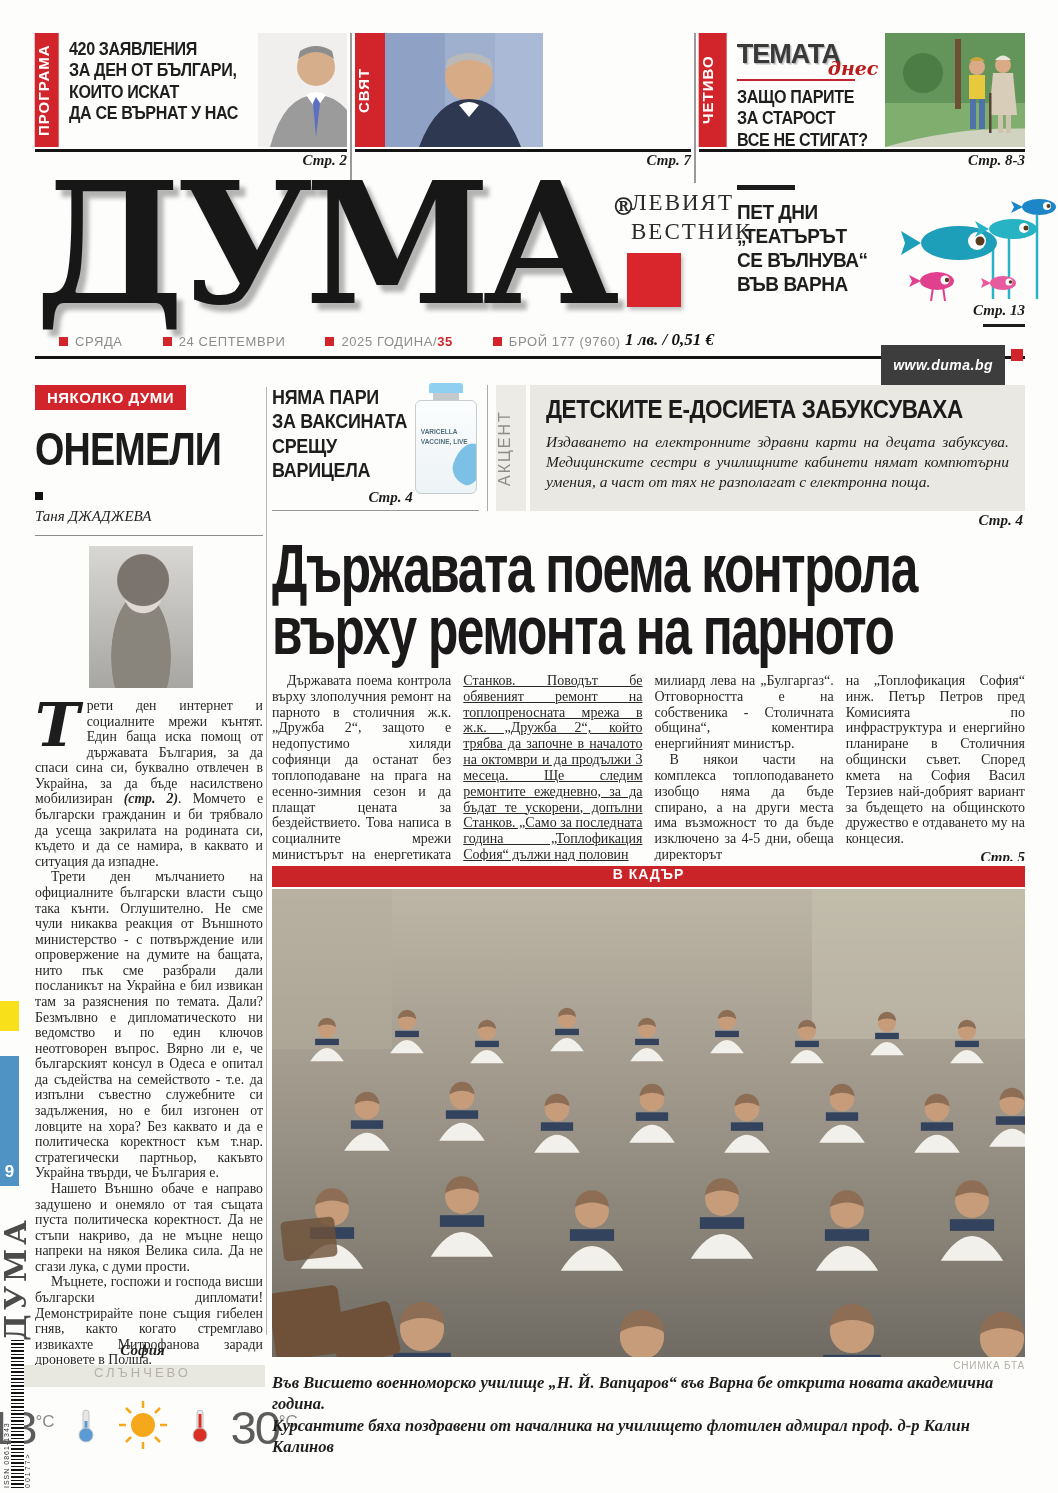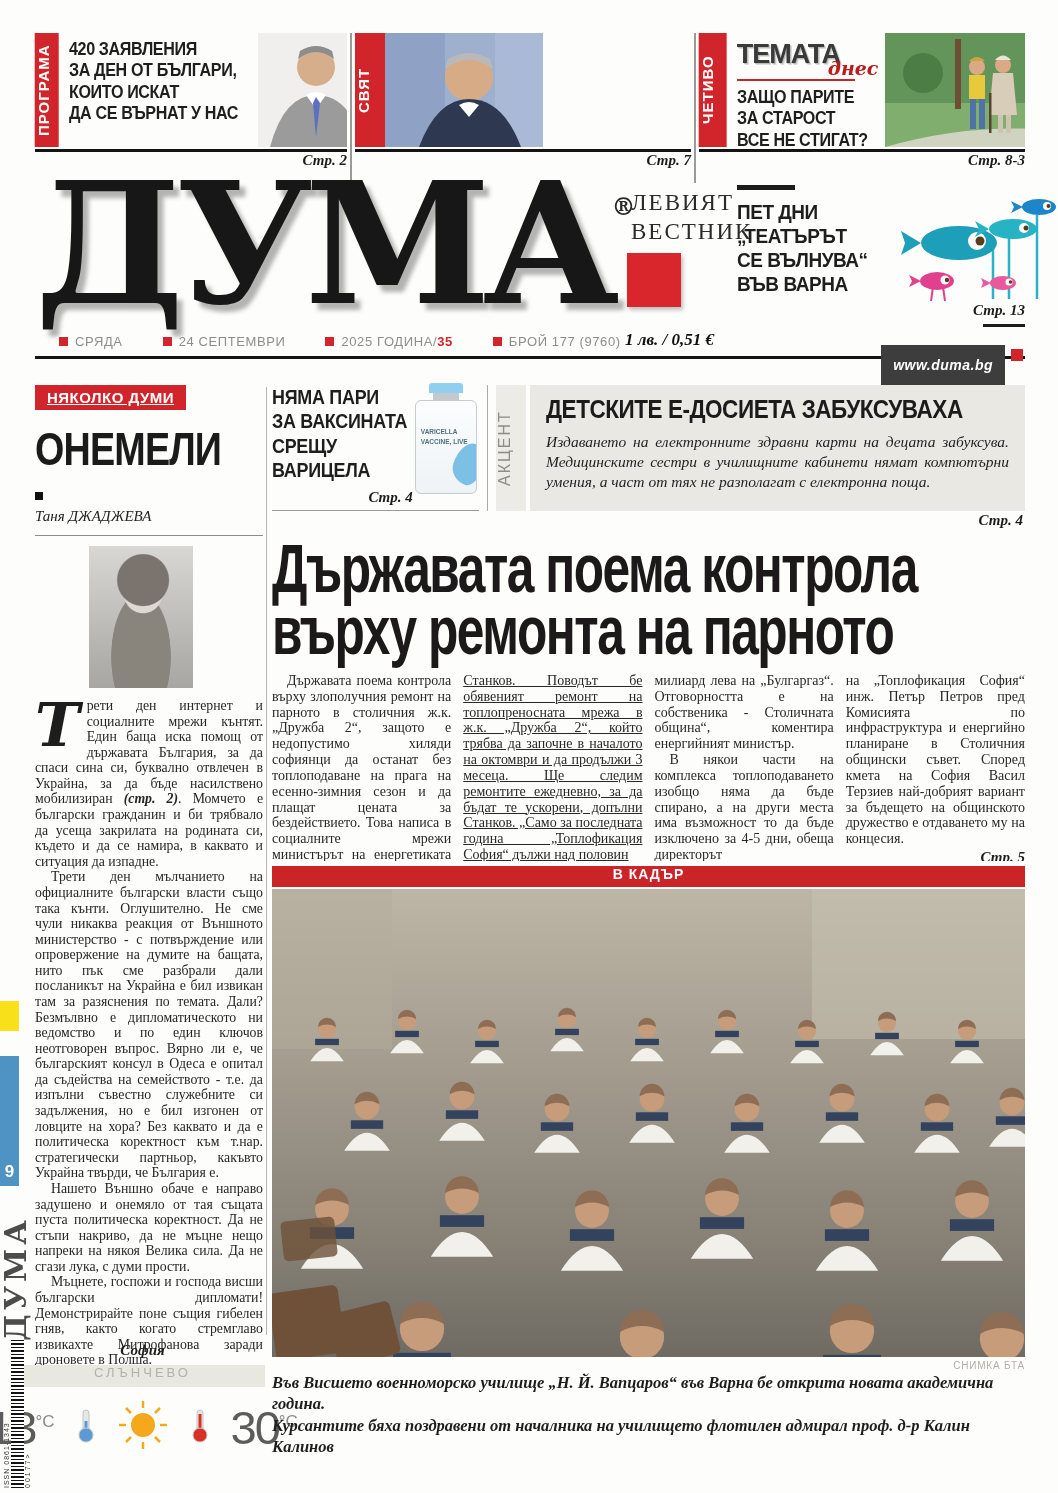--- a/index.html
+++ b/index.html
@@ -50,21 +50,21 @@
   .d-item{margin-right:40px;display:flex;align-items:center;}
   .d-red{color:#d2252b;font-weight:700;}
   .d-price{position:absolute;left:590px;top:-2px;font:italic 700 17px "Liberation Serif",serif;color:#111;}
   .d-rule{position:absolute;left:0;right:0;top:24px;height:3px;background:#141414;}
   .d-site{position:absolute;right:20px;top:13px;background:#3d3d3d;color:#fff;
           font:italic 700 14px "Liberation Sans",sans-serif;padding:12px 12px;letter-spacing:.5px;}
   .d-sitesq{position:absolute;right:2px;top:17px;width:12px;height:12px;background:#d2252b;}
   
   .opinion{position:absolute;left:35px;top:385px;width:228px;}
   .o-rubric{display:inline-block;background:#d2252b;color:#fff;font:700 15px "Liberation Sans",sans-serif;
-            padding:4px 12px;letter-spacing:.5px;text-decoration:underline;}
+            padding:4px 12px;letter-spacing:.5px;}
   .o-title{font:800 46px "Liberation Sans",sans-serif;letter-spacing:-1px;margin-top:12px;
            transform:scaleX(.82);transform-origin:left top;color:#1b1b1b;}
   .o-bullet{width:8px;height:8px;background:#111;margin:16px 0 8px;}
   .o-author{font:italic 400 15px "Liberation Serif",serif;color:#222;}
   .o-hr{border:none;border-top:1.5px solid #8c8c8c;margin:10px 0 0;}
   .o-photo{width:104px;height:142px;margin:10px 0 10px 54px;
            background:radial-gradient(circle at 52% 24%, #7d726b 0 21%, rgba(0,0,0,0) 22%),
                       radial-gradient(circle at 52% 34%, #e3d9cf 0 17%, rgba(0,0,0,0) 18%),
                       radial-gradient(ellipse at 50% 78%, #8b8578 0 40%, rgba(0,0,0,0) 41%),
                       linear-gradient(#d9d7d2,#a9a6a0);

